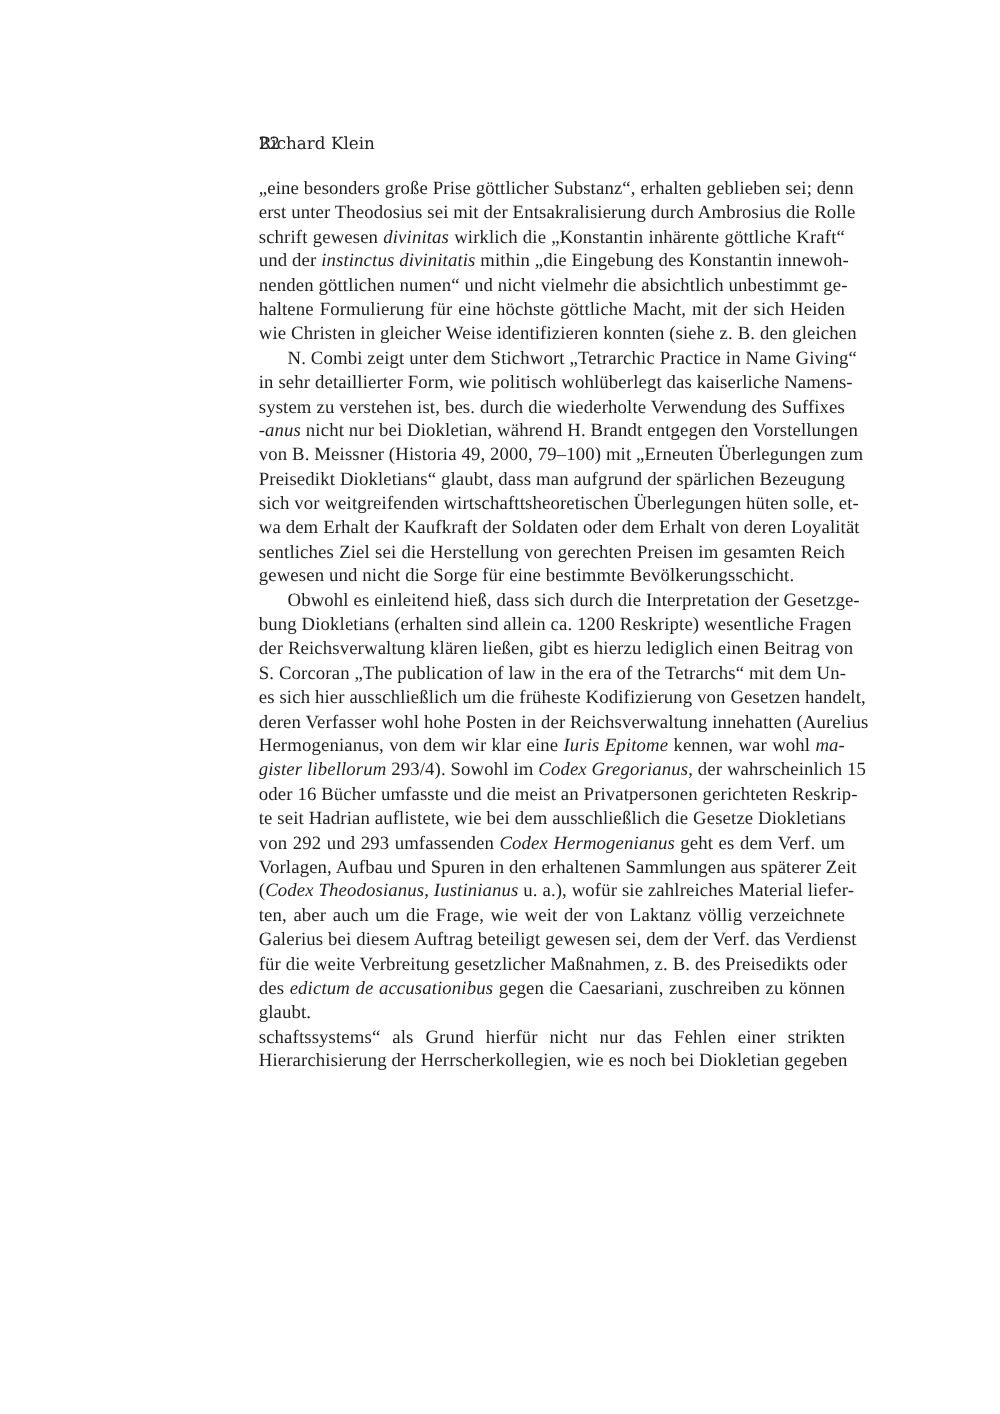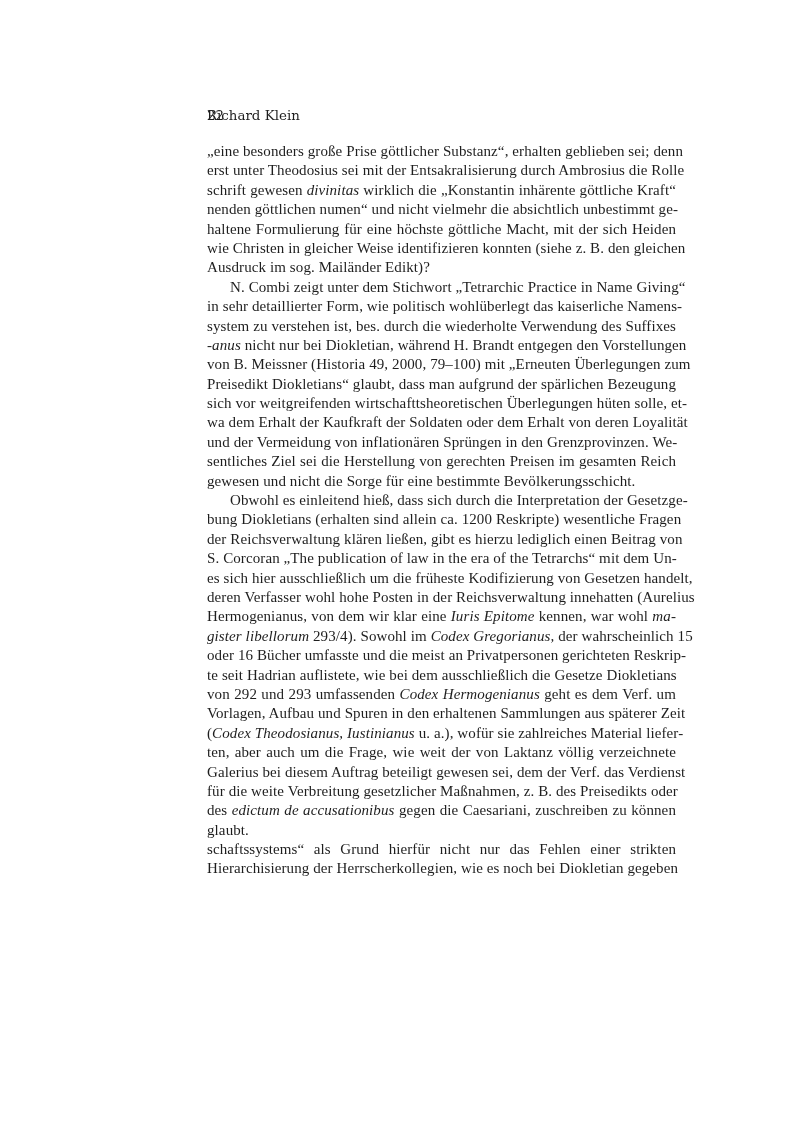--- a/index.html
+++ b/index.html
@@ -65,35 +65,34 @@
 <div class="page">
   <div class="running-head">
     <span class="folio">22</span>
     <span class="author">Richard Klein</span>
   </div>
   <div class="body-text" id="body-text">
       <div>
         <span class="line"><span>„eine besonders große Prise göttlicher Substanz“, erhalten geblieben sei; denn</span></span>
         <span class="line"><span>erst unter Theodosius sei mit der Entsakralisierung durch Ambrosius die Rolle</span></span>
         <span class="line"><span>schrift gewesen </span><em>divinitas</em><span> wirklich die „Konstantin inhärente göttliche Kraft“</span></span>
+        <span class="line"><span>und der </span><em>instinctus divinitatis</em><span> mithin „die Eingebung des Konstantin innewoh-</span></span>
         <span class="line"><span>nenden göttlichen numen“ und nicht vielmehr die absichtlich unbestimmt ge-</span></span>
         <span class="line"><span>haltene Formulierung für eine höchste göttliche Macht, mit der sich Heiden</span></span>
         <span class="line"><span>wie Christen in gleicher Weise identifizieren konnten (siehe z. B. den gleichen</span></span>
-        <span class="line last"><span>Ausdruck im sog. Mailänder Edikt)?</span></span>
       </div>
       <div>
         <span class="line" style="padding-left: 23px;"><span>N. Combi zeigt unter dem Stichwort „Tetrarchic Practice in Name Giving“</span></span>
         <span class="line"><span>in sehr detaillierter Form, wie politisch wohlüberlegt das kaiserliche Namens-</span></span>
         <span class="line"><span>system zu verstehen ist, bes. durch die wiederholte Verwendung des Suffixes</span></span>
         <span class="line"><em>-anus</em><span> nicht nur bei Diokletian, während H. Brandt entgegen den Vorstellungen</span></span>
         <span class="line"><span>von B. Meissner (Historia 49, 2000, 79–100) mit „Erneuten Überlegungen zum</span></span>
         <span class="line"><span>Preisedikt Diokletians“ glaubt, dass man aufgrund der spärlichen Bezeugung</span></span>
         <span class="line"><span>sich vor weitgreifenden wirtschafttsheoretischen Überlegungen hüten solle, et-</span></span>
         <span class="line"><span>wa dem Erhalt der Kaufkraft der Soldaten oder dem Erhalt von deren Loyalität</span></span>
-        <span class="line"><span>und der Vermeidung von inflationären Sprüngen in den Grenzprovinzen. We-</span></span>
         <span class="line"><span>sentliches Ziel sei die Herstellung von gerechten Preisen im gesamten Reich</span></span>
         <span class="line last"><span>gewesen und nicht die Sorge für eine bestimmte Bevölkerungsschicht.</span></span>
       </div>
       <div>
         <span class="line" style="padding-left: 23px;"><span>Obwohl es einleitend hieß, dass sich durch die Interpretation der Gesetzge-</span></span>
         <span class="line"><span>bung Diokletians (erhalten sind allein ca. 1200 Reskripte) wesentliche Fragen</span></span>
         <span class="line"><span>der Reichsverwaltung klären ließen, gibt es hierzu lediglich einen Beitrag von</span></span>
         <span class="line"><span>S. Corcoran „The publication of law in the era of the Tetrarchs“ mit dem Un-</span></span>
         <span class="line"><span>es sich hier ausschließlich um die früheste Kodifizierung von Gesetzen handelt,</span></span>
         <span class="line"><span>deren Verfasser wohl hohe Posten in der Reichsverwaltung innehatten (Aurelius</span></span>

